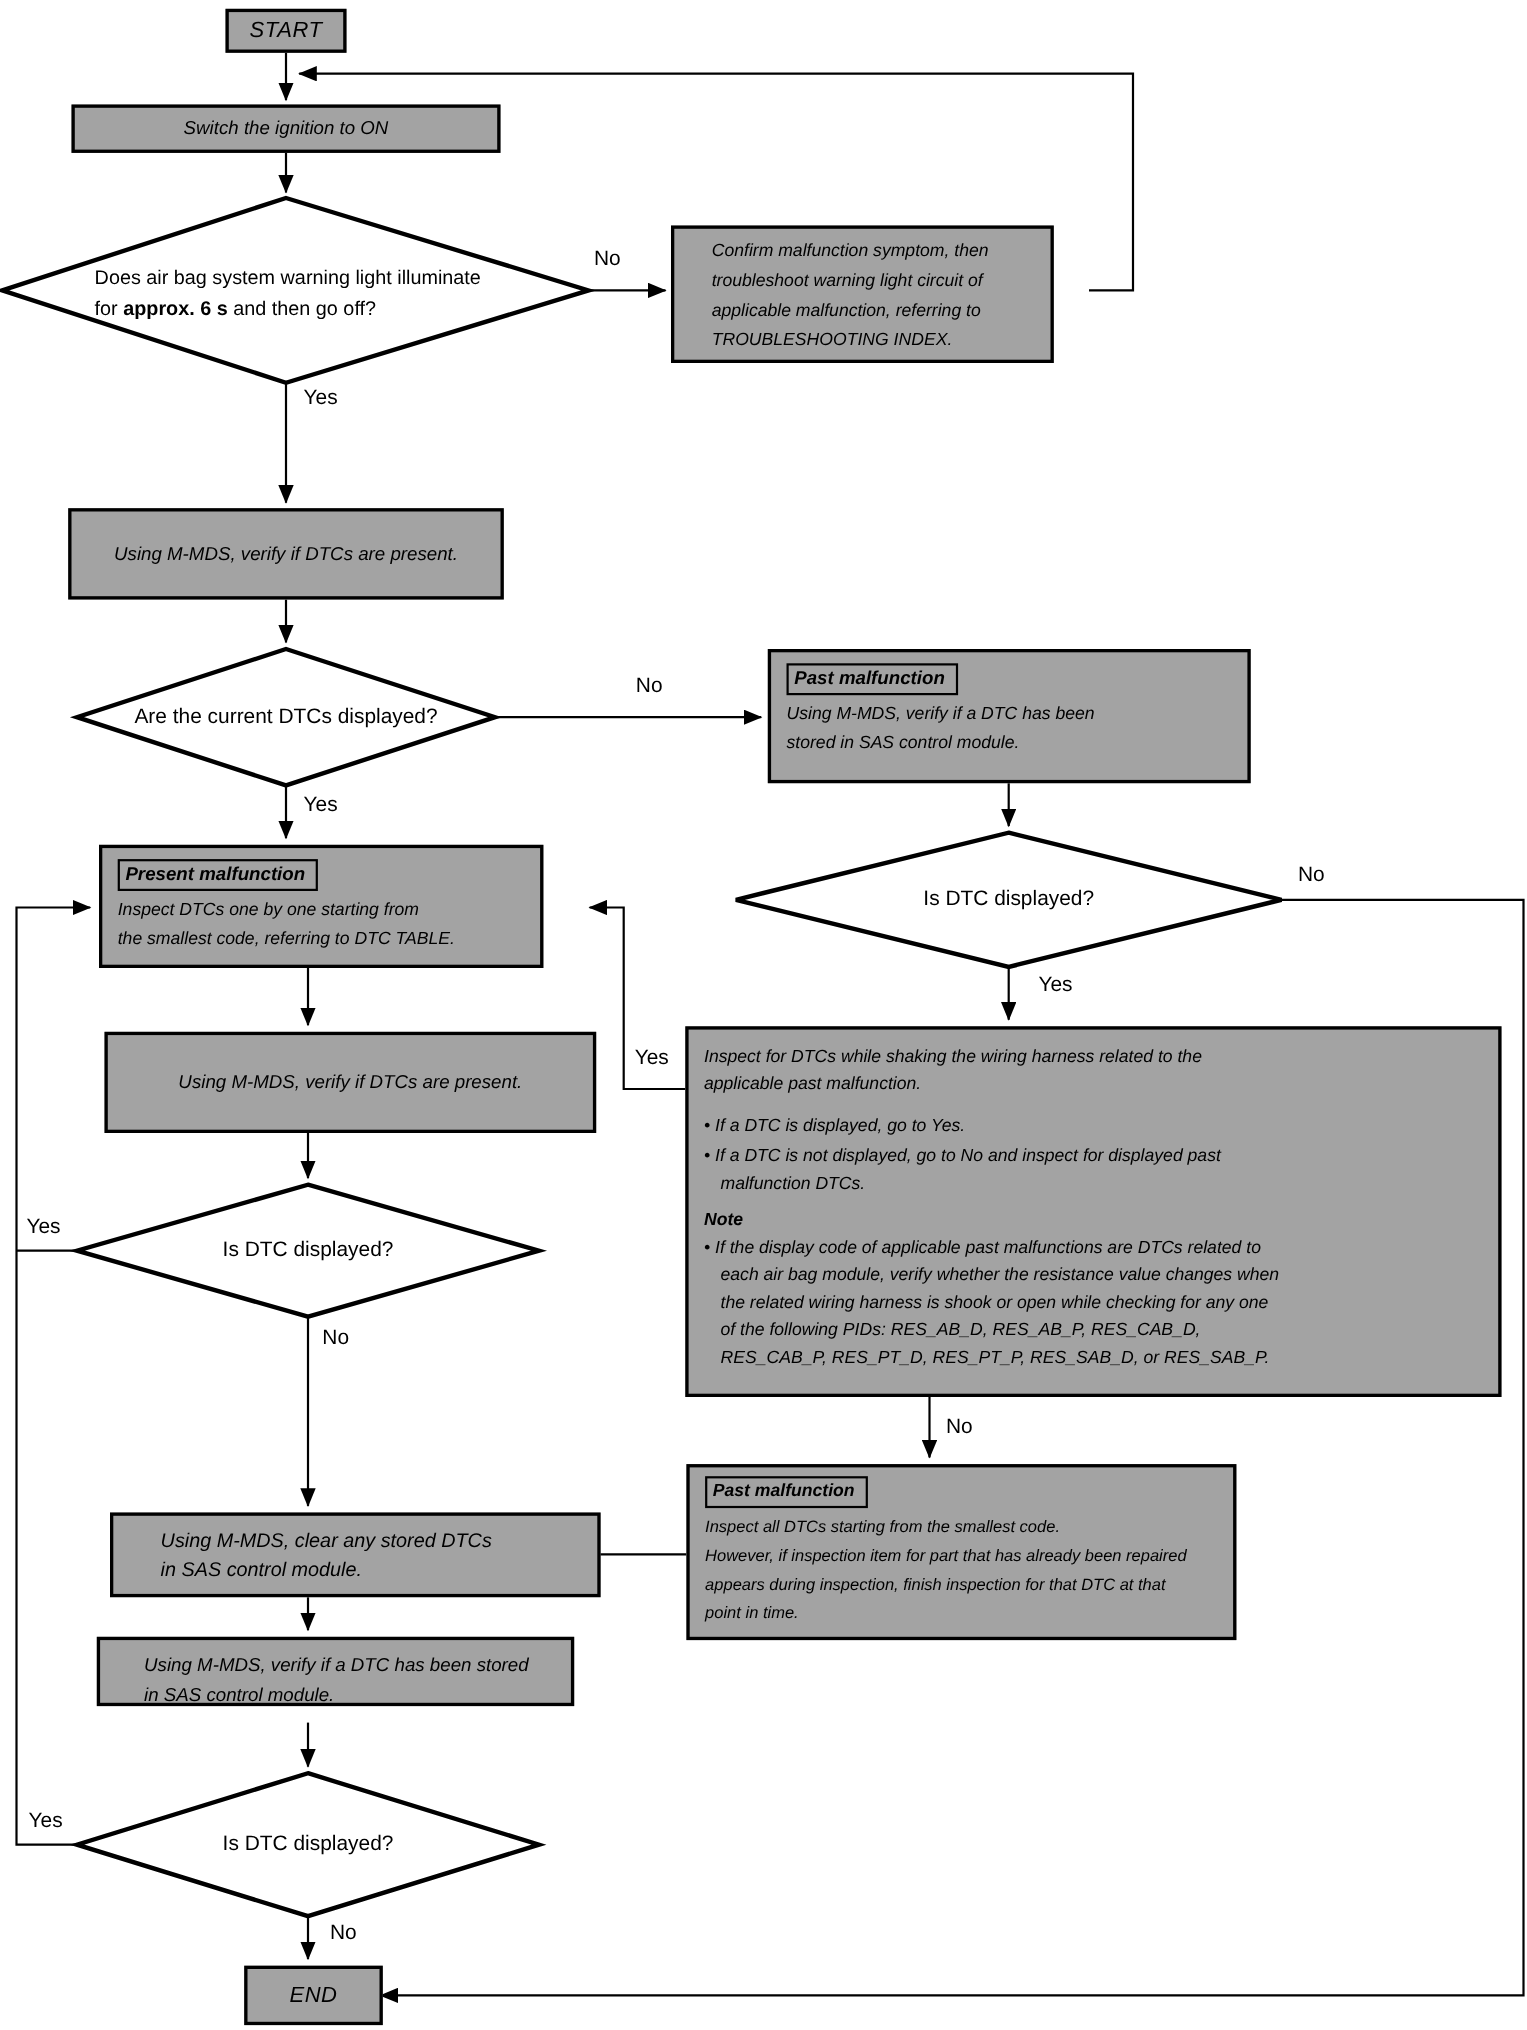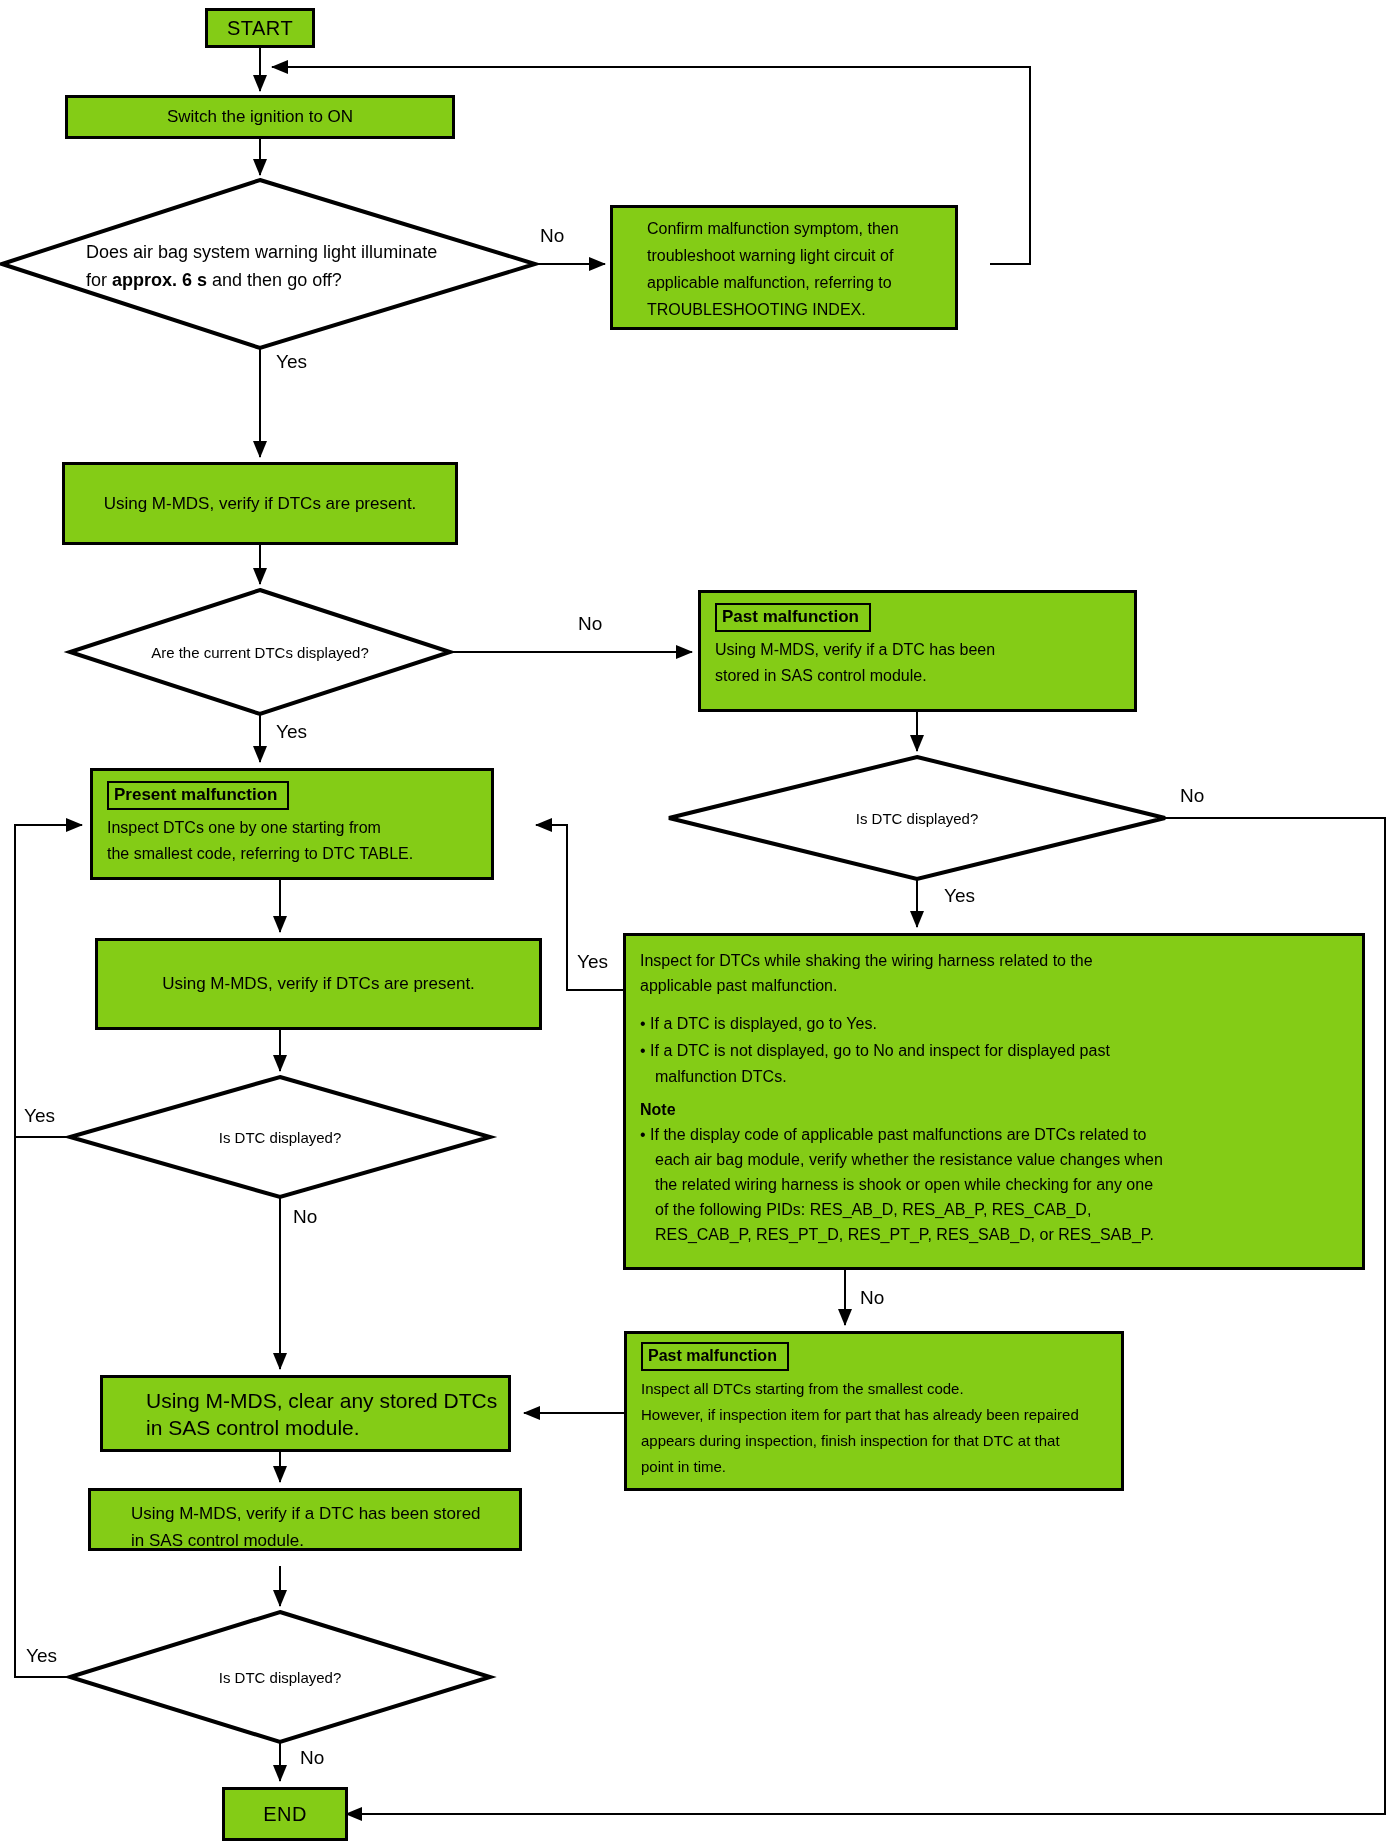--- a/index.html
+++ b/index.html
@@ -1,24 +1,24 @@
 <!DOCTYPE html>
 <html><head>
 <meta charset="utf-8">
 <style>
   html,body{margin:0;padding:0;background:#fff;}
   body{width:1388px;height:1845px;font-family:"Liberation Sans",sans-serif;color:#000;}
   #stage{position:relative;width:1388px;height:1845px;background:#fff;overflow:hidden;}
   #wires{position:absolute;left:0;top:0;width:1388px;height:1845px;}
-  .box{position:absolute;background:#84cc16;border:3px solid #000;box-sizing:border-box;font-size:16px;line-height:26px;}
+  .box{position:absolute;background:#a3a3a3;border:3px solid #000;box-sizing:border-box;font-size:16px;line-height:26px;font-style:italic;}
   .center{display:flex;align-items:center;justify-content:center;text-align:center;}
   .pad{padding:10px 14px;}
   .tag{display:inline-block;border:2.5px solid #000;font-weight:bold;font-size:17px;line-height:22px;padding:1px 10px 2px 5px;margin-bottom:5px;}
   .lbl{position:absolute;font-size:19px;line-height:20px;white-space:nowrap;}
-  .dtext{position:absolute;transform:translate(-50%,-50%);font-size:15px;white-space:nowrap;text-align:center;}
+  .dtext{position:absolute;transform:translate(-50%,-50%);font-size:19px;white-space:nowrap;text-align:center;}
   .line{white-space:nowrap;}
   .term{font-size:20px;letter-spacing:0.5px;}
   .bullets{margin-top:12px;}
   .b-line{white-space:nowrap;}
   .b-cont{padding-left:15px;white-space:nowrap;}
   .note-title{font-weight:bold;margin-top:8px;white-space:nowrap;}
 </style>
 </head>
 <body>
 
@@ -120,21 +120,21 @@
   </div>
 
   <div class="box" style="left:624px;top:1331px;width:500px;height:160px;padding:8px 10px 0 14px;font-size:15px;line-height:26px;">
     <div class="tag" style="font-size:16px;">Past malfunction</div>
     <div class="line">Inspect all DTCs starting from the smallest code.</div>
     <div class="line">However, if inspection item for part that has already been repaired</div>
     <div class="line">appears during inspection, finish inspection for that DTC at that</div>
     <div class="line">point in time.</div>
   </div>
 
-  <div class="box" style="left:100px;top:1375px;width:411px;height:77px;padding:9px 10px 0 43px;font-size:21px;line-height:27px;">
+  <div class="box" style="left:100px;top:1375px;width:446px;height:77px;padding:9px 10px 0 43px;font-size:18px;line-height:27px;">
     <div class="line">Using M-MDS, clear any stored DTCs</div>
     <div class="line">in SAS control module.</div>
   </div>
 
   <div class="box" style="left:88px;top:1488px;width:434px;height:63px;padding:9px 10px 0 40px;font-size:17px;line-height:27px;">
     <div class="line">Using M-MDS, verify if a DTC has been stored</div>
     <div class="line">in SAS control module.</div>
   </div>
 
   <div class="dtext" style="left:280px;top:1677px;">Is DTC displayed?</div>

